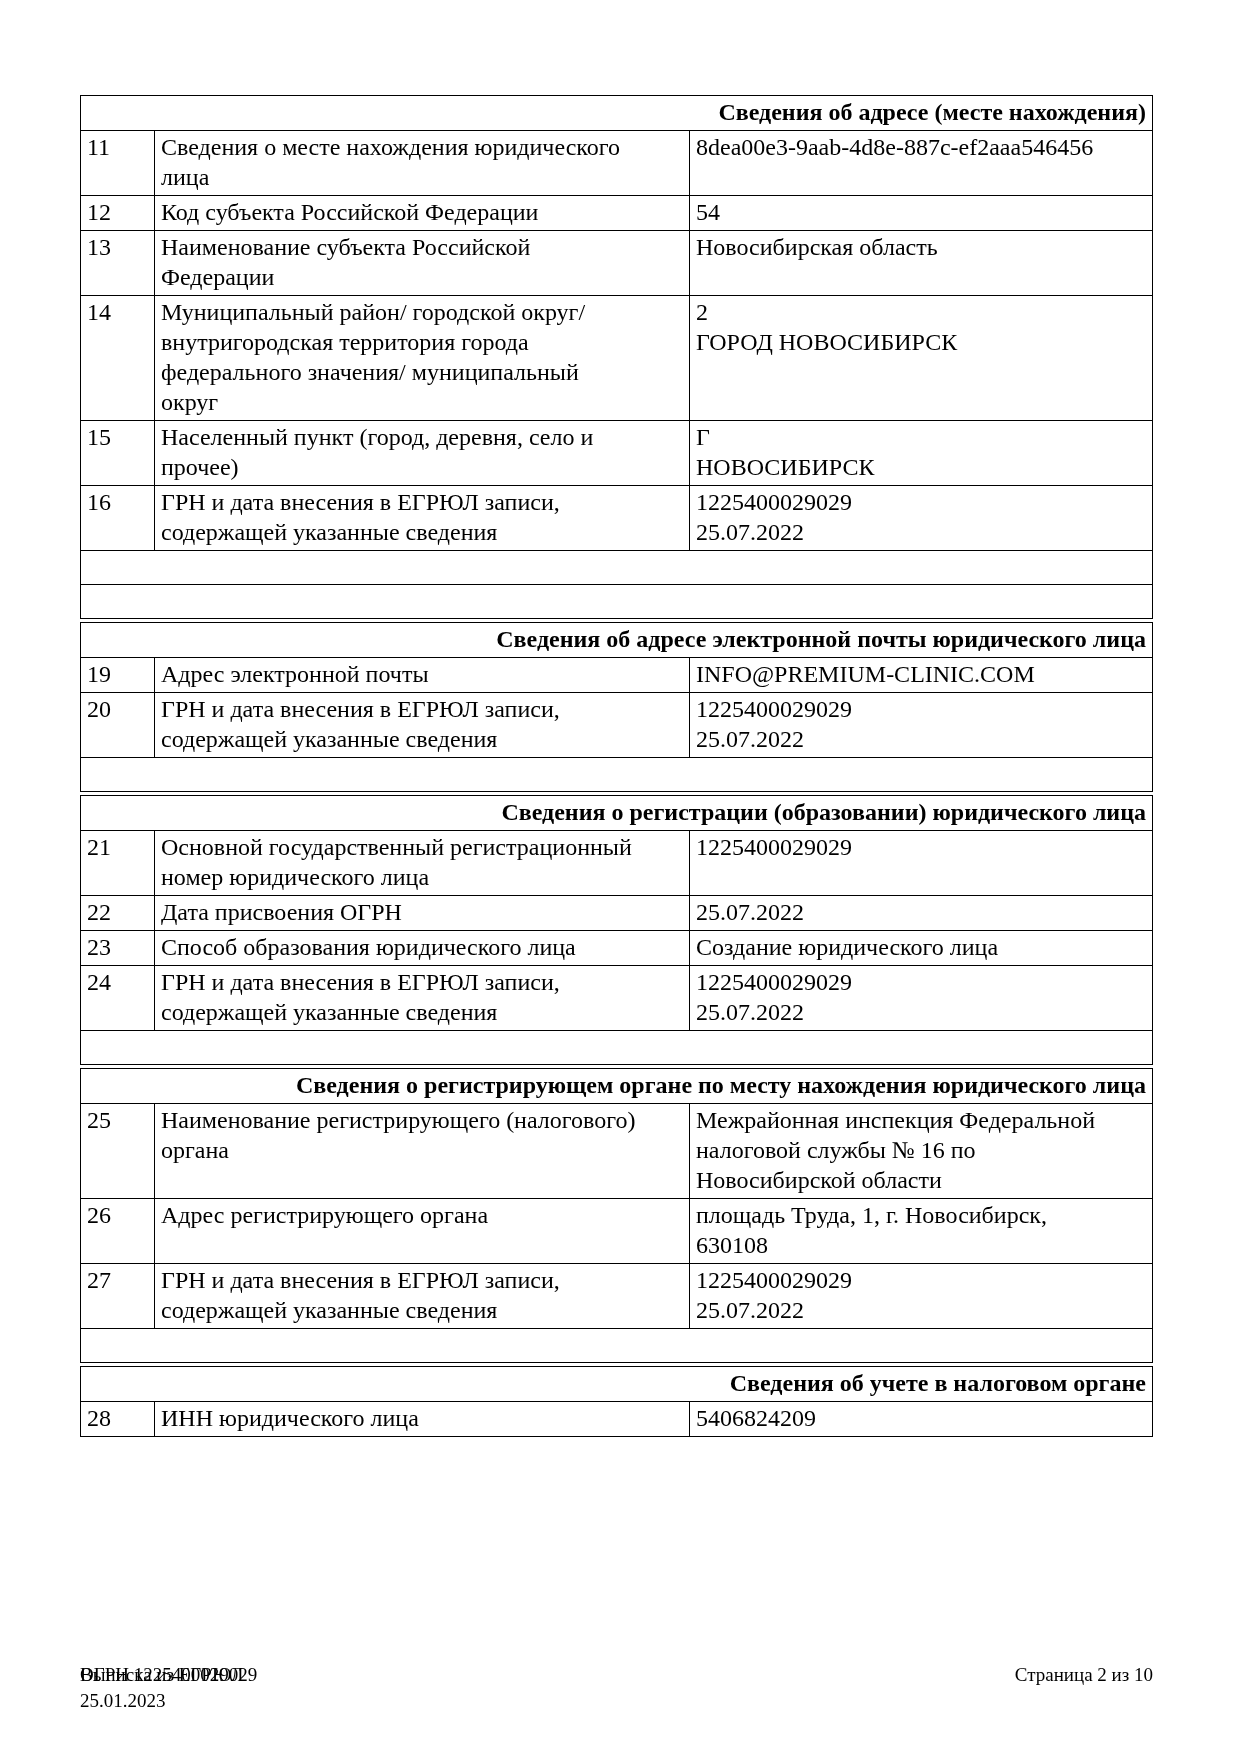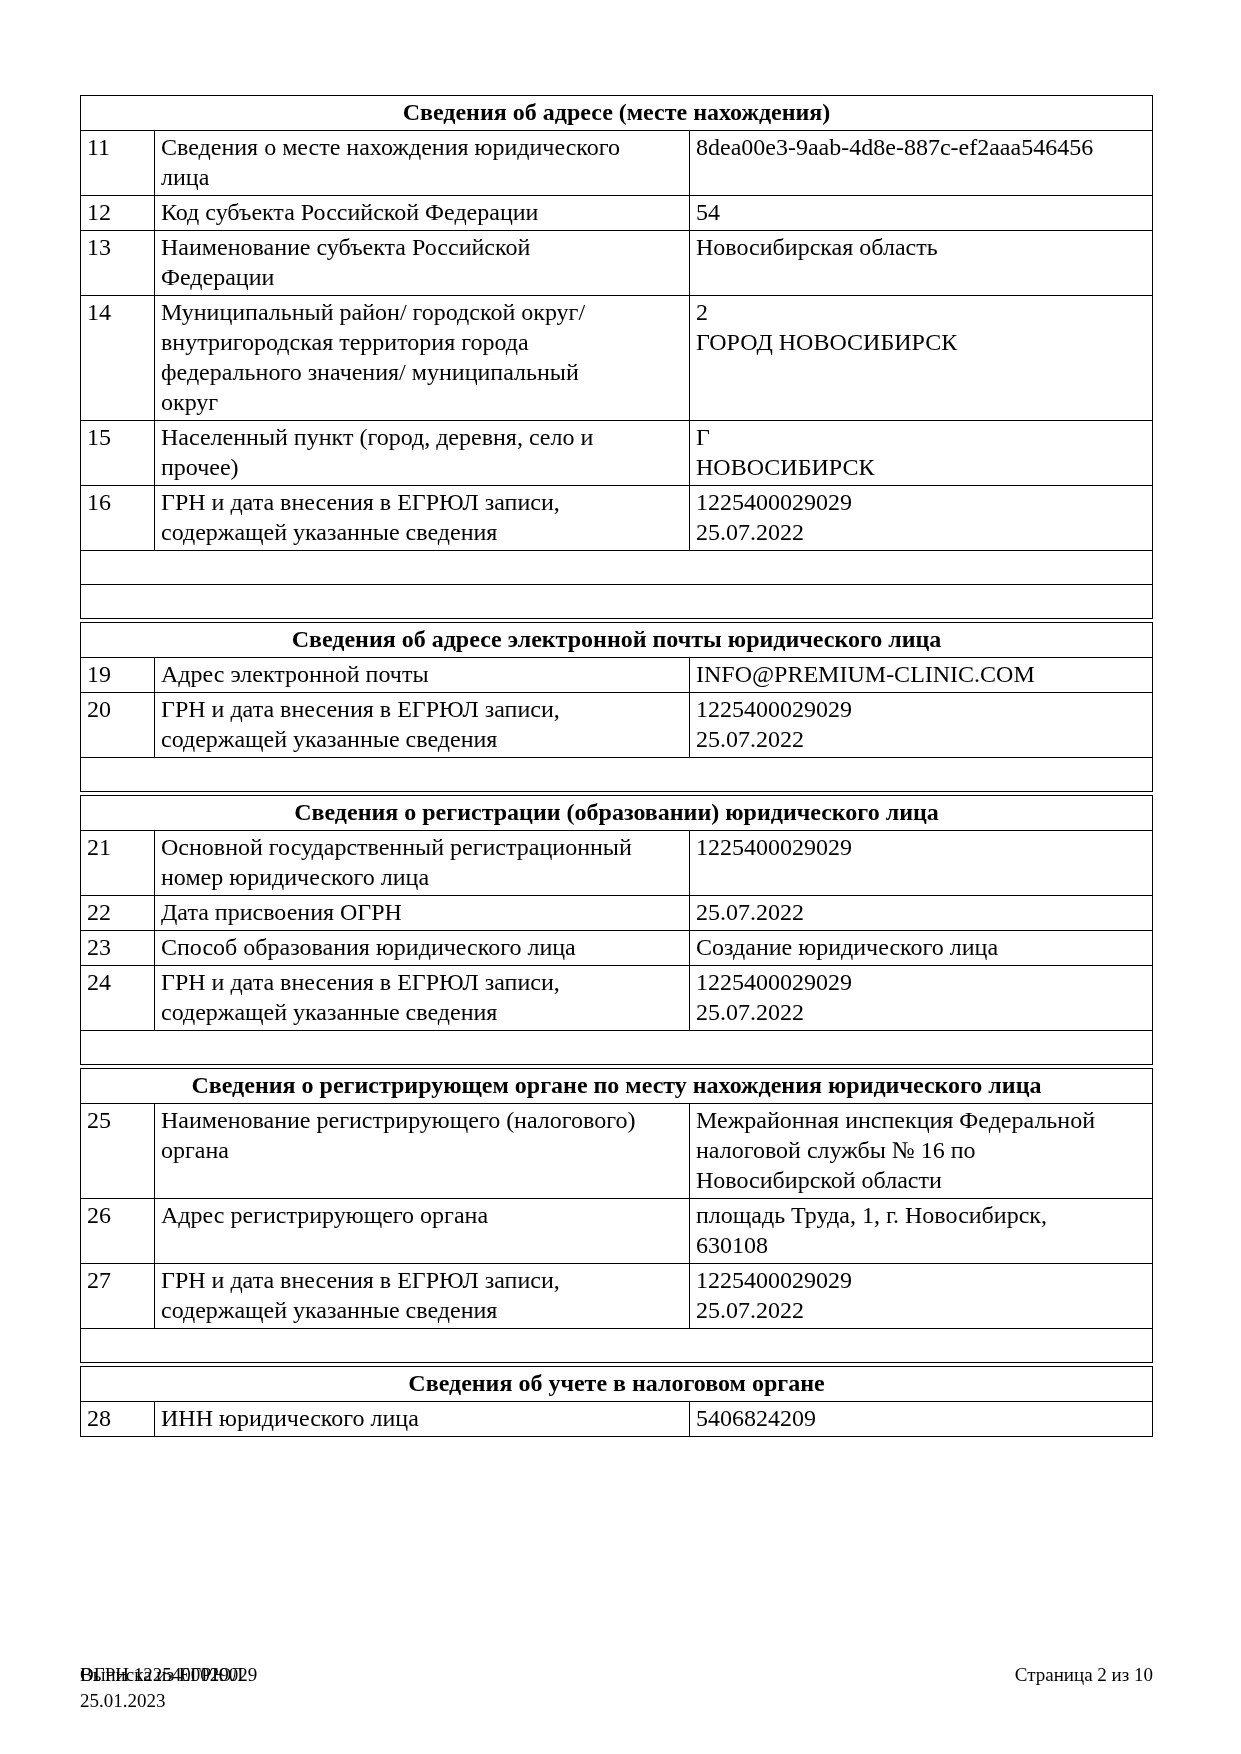--- a/index.html
+++ b/index.html
@@ -36,21 +36,21 @@
   table.section-table td {
     border: 1px solid #000000;
     vertical-align: top;
     font-size: 24px;
     line-height: 30px;
     padding: 1px 6px 3px 6px;
     white-space: pre-line;
     overflow: hidden;
   }
   td.section-header {
-    text-align: center;
+    text-align: right;
     font-weight: bold;
     font-size: 25px;
     line-height: 31px;
     padding: 1px 4px 2px 4px;
     white-space: normal;
   }
   td.num {
     text-align: left;
     padding-left: 0;
     padding-right: 0;

